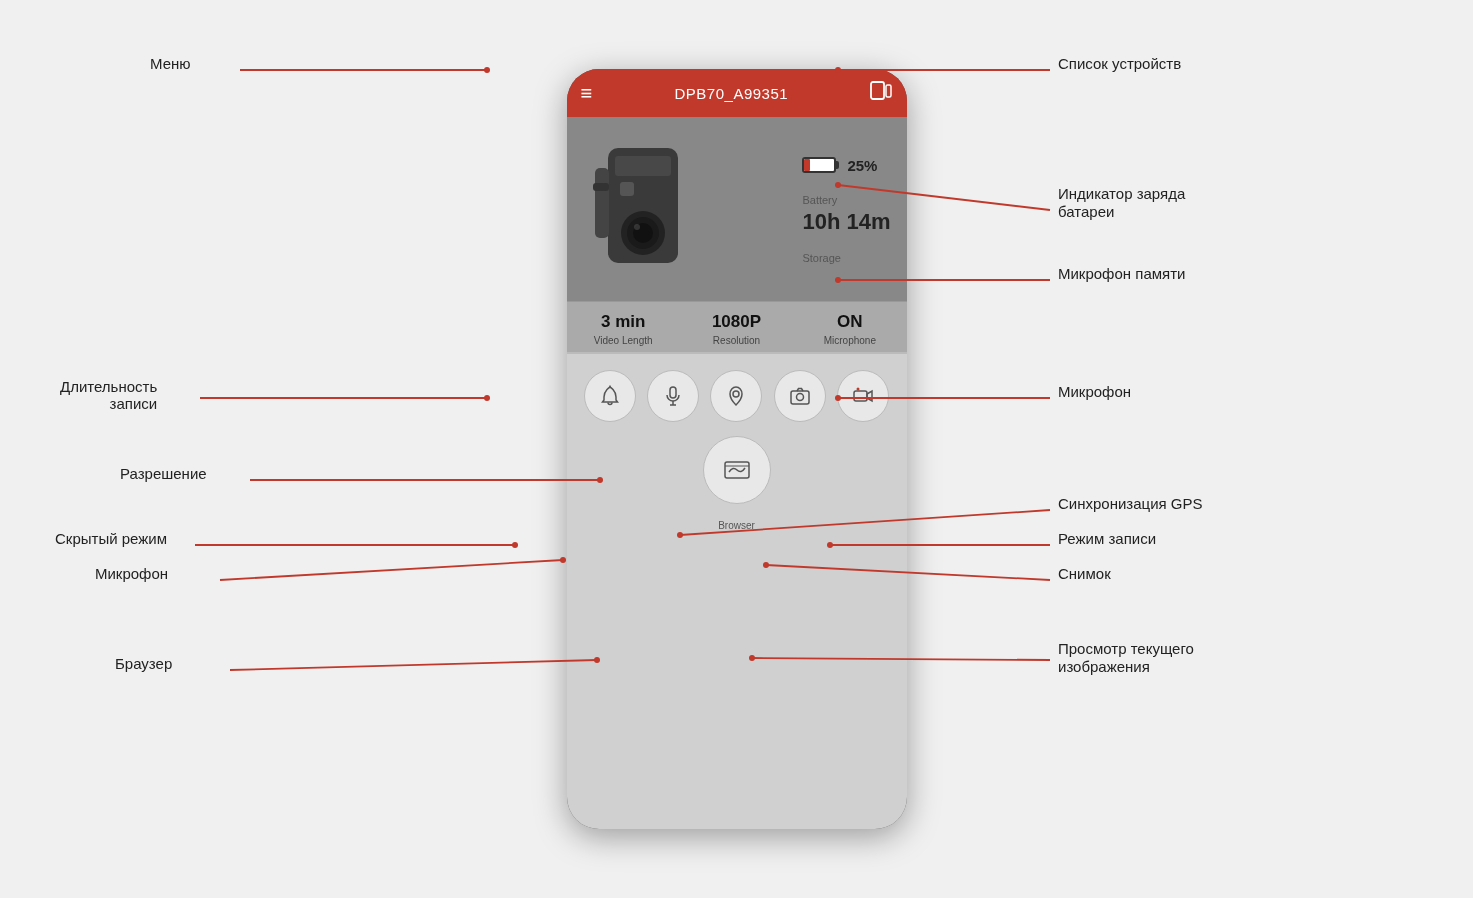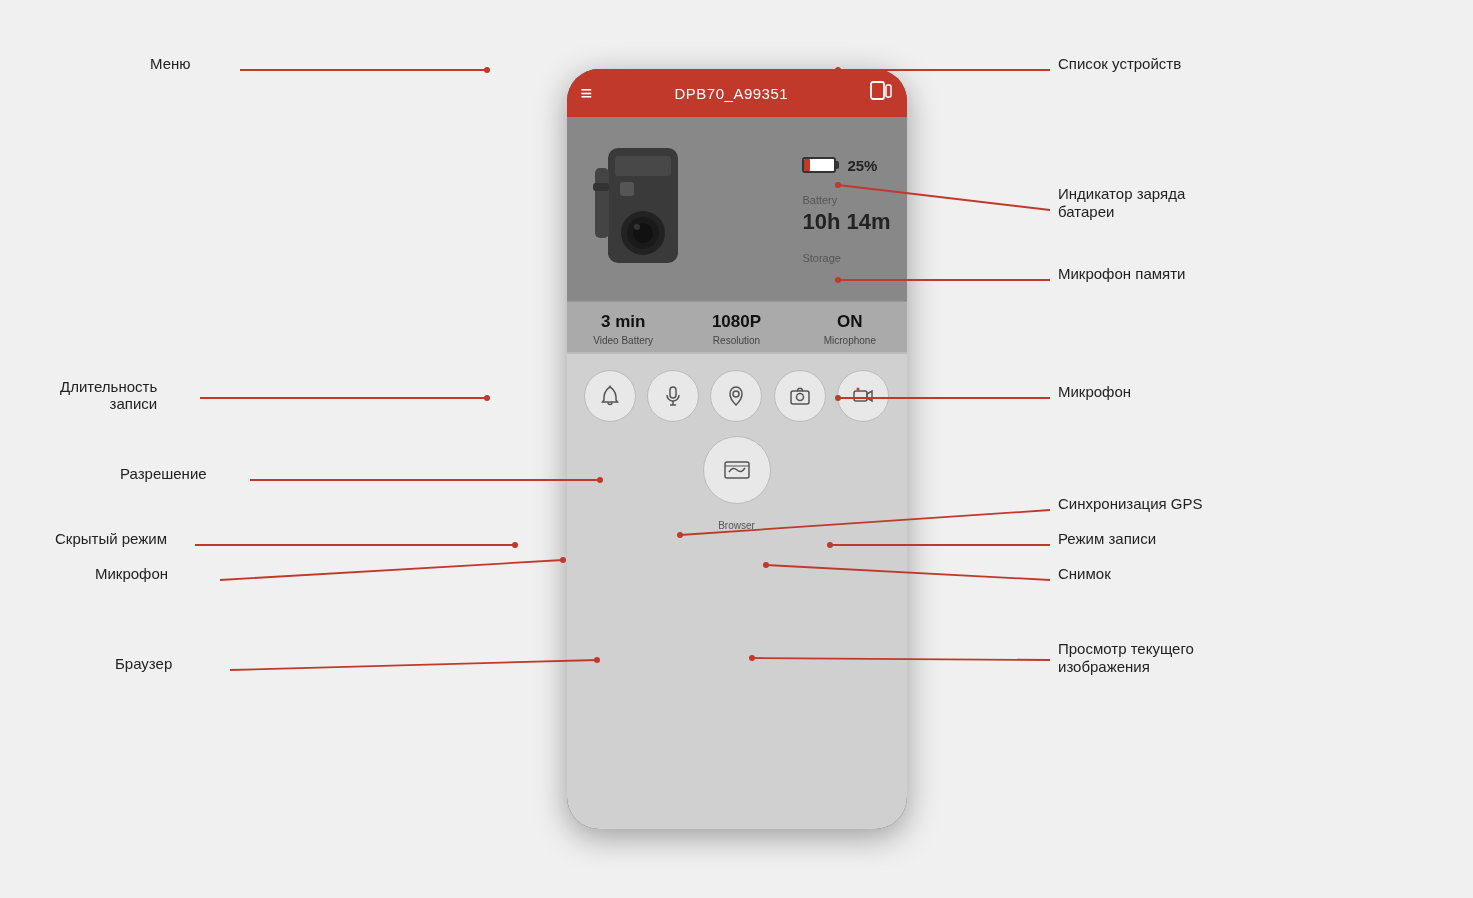--- a/index.html
+++ b/index.html
@@ -332,21 +332,21 @@
           <div class="stat-item">
             <span class="storage-value">10h 14m</span>
             <span class="stat-label">Storage</span>
           </div>
         </div>
       </div>
 
       <div class="settings-row">
         <div class="setting-item">
           <span class="setting-value">3 min</span>
-          <span class="setting-label">Video Battery</span>
+          <span class="setting-label">Video Length</span>
         </div>
         <div class="setting-item">
           <span class="setting-value">1080P</span>
           <span class="setting-label">Resolution</span>
         </div>
         <div class="setting-item">
           <span class="setting-value">ON</span>
           <span class="setting-label">Microphone</span>
         </div>
       </div>

